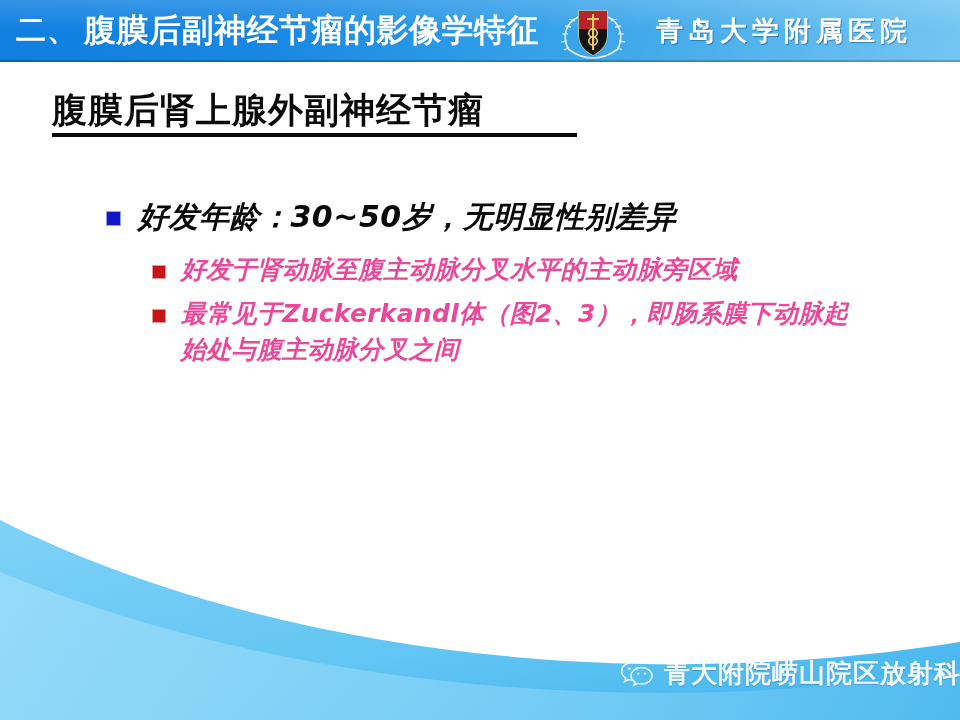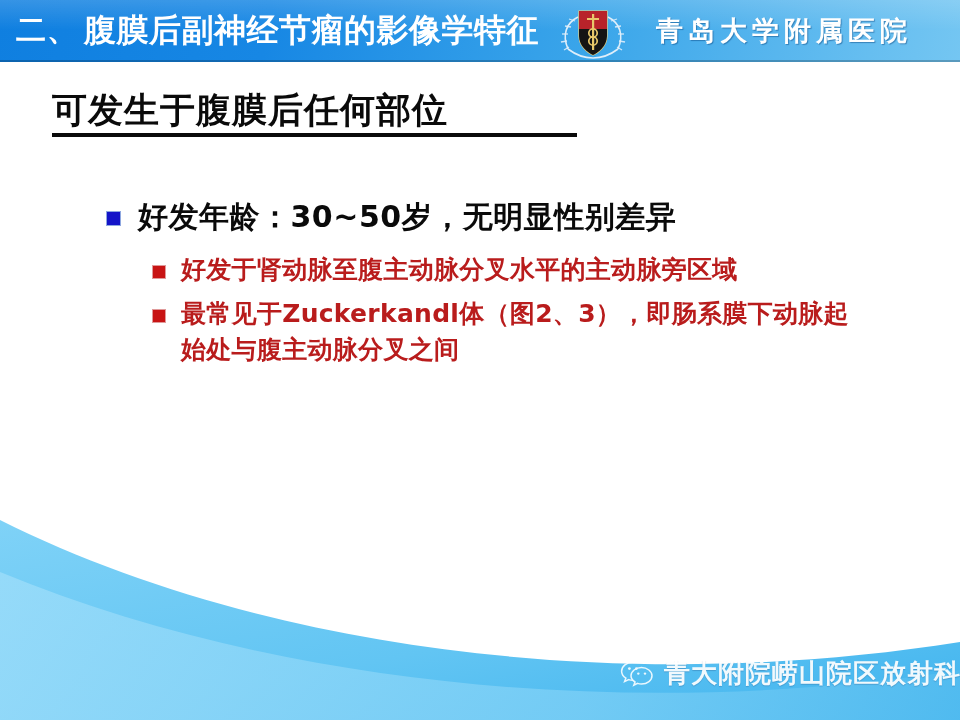--- a/index.html
+++ b/index.html
@@ -99,20 +99,21 @@
     height: 4px;
     background: #0a0a0a;
   }
 
   
   #content {
     position: absolute;
     left: 0;
     top: 196px;
     width: 876px;
+    font-style: italic;
   }
   .bullet-row {
     position: relative;
     display: flex;
     align-items: flex-start;
   }
   .lvl1 {
     padding-left: 106px;
     margin-bottom: 14px;
   }
@@ -144,21 +145,21 @@
     font-size: 30px;
     font-weight: bold;
     color: #0a0a0a;
     line-height: 42px;
     letter-spacing: 0.5px;
     max-width: 660px;
   }
   .bullet-text-l2 {
     font-size: 25px;
     font-weight: bold;
-    color: #b91c1c;
+    color: #ec4899;
     line-height: 36px;
     letter-spacing: 0.3px;
     max-width: 690px;
   }
 
   
   #wave {
     position: absolute;
     left: 0;
     bottom: 0;
@@ -234,21 +235,21 @@
       <rect x="31" y="15" width="12" height="2" fill="#e8c86a"></rect>
       <g stroke="#e8c86a" stroke-width="1.7" fill="none">
         <circle cx="37" cy="30" r="4.2"></circle>
         <circle cx="37" cy="38" r="4.2"></circle>
       </g>
     </svg>
 
     <div id="hospital-name">青岛大学附属医院</div>
   </div>
 
-  <div id="slide-title">可发生于腹膜后任何部位</div>
+  <div id="slide-title">腹膜后肾上腺外副神经节瘤</div>
   <div id="slide-title-underline"></div>
 
   <div id="content">
 
     <div class="bullet-row lvl1">
       <span class="marker marker-blue"></span>
       <span class="bullet-text-l1">好发年龄：30~50岁，无明显性别差异</span>
     </div>
 
 

